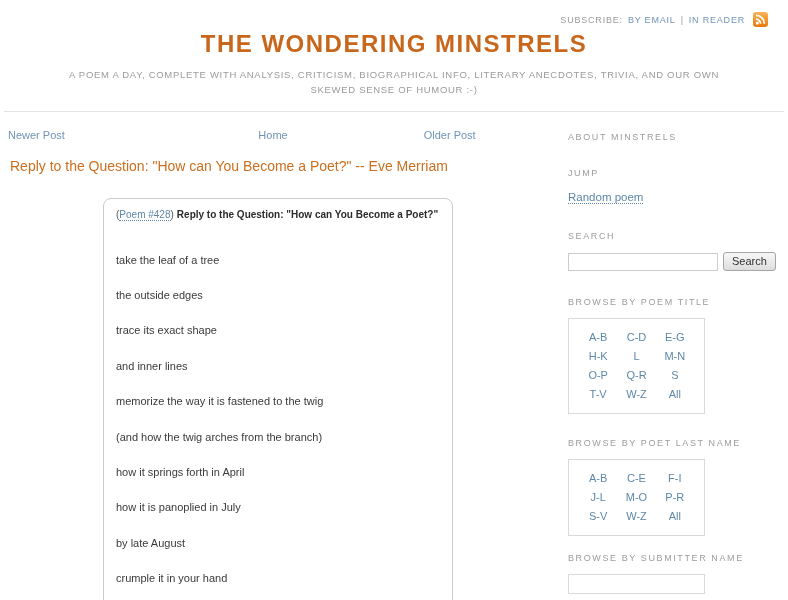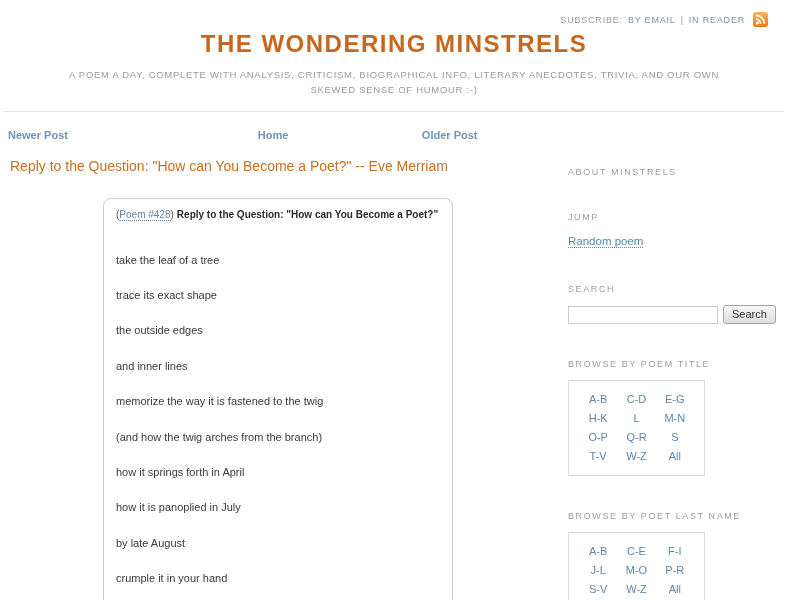--- a/index.html
+++ b/index.html
@@ -58,21 +58,20 @@
     padding: 0 8px;
   }
   .main { width: 530px; }
   .sidebar { width: 212px; padding-top: 20px; }
 
   
   .post-nav {
     display: flex;
     margin-top: 17px;
     font-size: 11px;
-    font-weight: bold;
   }
   .post-nav > div { flex: 1; }
   .post-nav .center { text-align: center; }
   .post-nav .right { text-align: center; }
   .post-nav a { color: #7094b5; }
 
   
   .post-title {
     margin: 17px 0 0 2px;
     font-size: 14px;
@@ -106,21 +105,20 @@
     color: #3a3a3a;
   }
 
   
   .gadget { margin-bottom: 26px; }
   .gadget-heading {
     font-size: 9px;
     letter-spacing: 1.6px;
     color: #9c9c9c;
     margin-bottom: 9px;
-    margin-top: 35px;
   }
   .about-text { font-size: 11.5px; color: #333; }
   .jump-link, .grid a {
     color: #5d87a9;
     font-size: 11.5px;
   }
   .jump-link { border-bottom: 1px dotted #5d87a9; }
 
   .search-row { display: flex; align-items: center; margin-top: 11px; }
   .search-input {
@@ -205,22 +203,22 @@
     </div>
 
     <h2 class="post-title">Reply to the Question: "How can You Become a Poet?" -- Eve Merriam</h2>
 
     <div class="poem-box">
       <div class="poem-header">
         <span>(</span><a>Poem #428</a><span>)</span><b>Reply to the Question: "How can You Become a Poet?"</b>
       </div>
       <div class="poem-lines">
         <div>take the leaf of a tree</div>
+        <div>the outside edges</div>
         <div>trace its exact shape</div>
-        <div>the outside edges</div>
         <div>and inner lines</div>
         <div>memorize the way it is fastened to the twig</div>
         <div>(and how the twig arches from the branch)</div>
         <div>how it springs forth in April</div>
         <div>how it is panoplied in July</div>
         <div>by late August</div>
         <div>crumple it in your hand</div>
         
         
         

